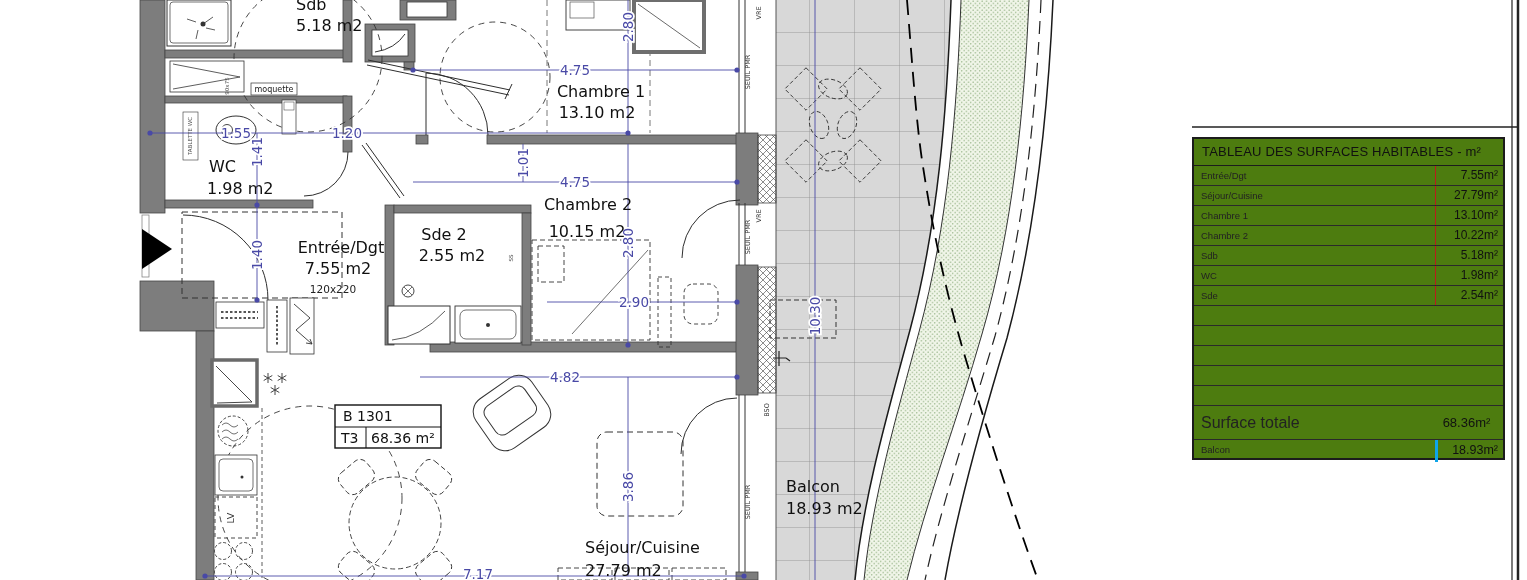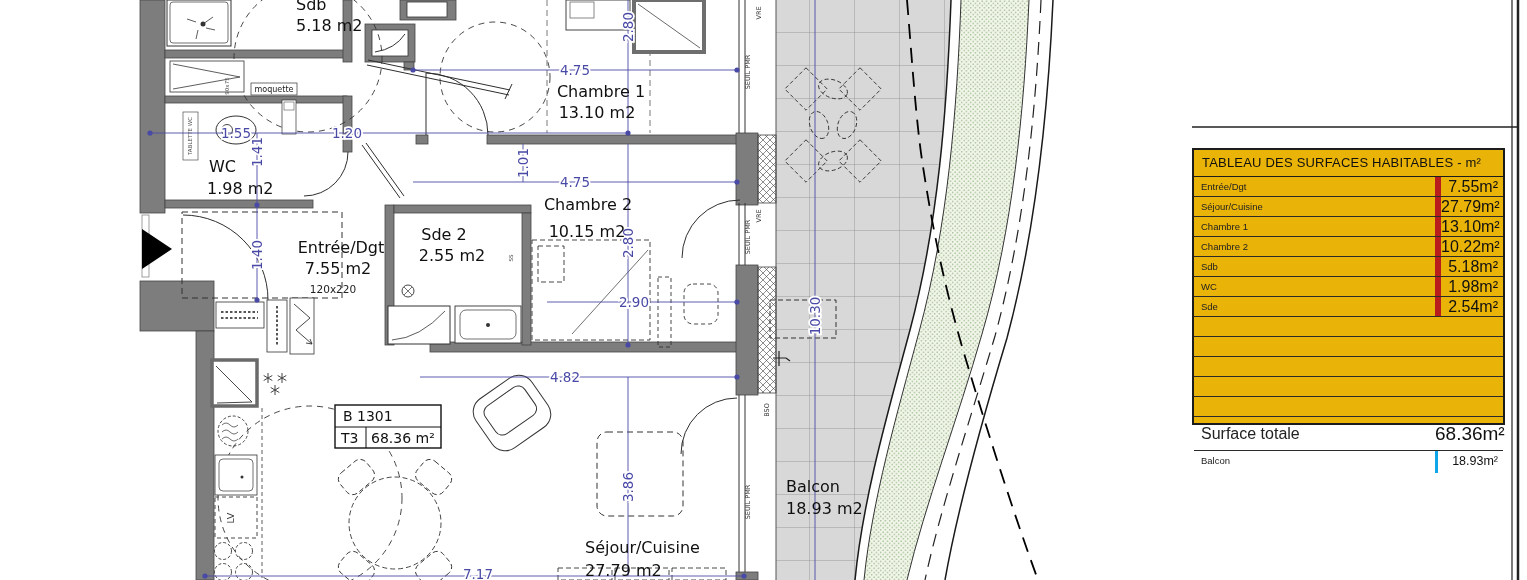--- a/index.html
+++ b/index.html
@@ -8,33 +8,33 @@
   #plan-svg{position:absolute;left:0;top:0;}
   text{font-family:"DejaVu Sans",sans-serif;}
   .roomname{font-size:16px;fill:#101010;}
   .roomarea{font-size:16px;fill:#101010;}
   .small-note{font-size:10.5px;fill:#222;}
   .dim{font-size:13.5px;fill:#4949a6;stroke:#ffffff;stroke-width:3.5;paint-order:stroke;}
   .wlabel{font-size:6.5px;fill:#333;}
   .tinylabel{font-size:5.5px;fill:#555;}
   .unittxt{font-size:14px;fill:#111;}
   
-  #surface-table{position:absolute;left:1192px;top:148px;width:313px;height:277px;
-    border:2px solid #1c1c1c;background:#eab308;box-sizing:border-box;
+  #surface-table{position:absolute;left:1192px;top:137px;width:313px;height:323px;
+    border:2px solid #1c1c1c;background:#4d7c0f;box-sizing:border-box;
     font-family:"Liberation Sans","DejaVu Sans",sans-serif;color:#111;}
   .st-title{height:27px;line-height:26px;font-size:13px;letter-spacing:.2px;
     padding-left:8px;border-bottom:1px solid #1c1c1c;white-space:nowrap;box-sizing:border-box;}
   .st-row{display:flex;height:20px;border-bottom:1px solid #2a2a2a;box-sizing:border-box;}
   .st-label{flex:1;font-size:9.5px;line-height:19px;padding-left:7px;color:#222;}
-  .st-value{width:68px;border-left:6px solid #b91c1c;font-size:16px;line-height:19px;
+  .st-value{width:68px;border-left:1px solid #b91c1c;font-size:12px;line-height:19px;
     text-align:right;padding-right:5px;box-sizing:border-box;}
   .st-empty{height:20px;border-bottom:1px solid #2a2a2a;box-sizing:border-box;}
   .st-total{display:flex;height:34px;border-bottom:1px solid #2a2a2a;box-sizing:border-box;}
   .st-total .st-label{font-size:16px;line-height:33px;}
-  .st-total .st-value{font-size:19px;line-height:33px;border-left:none;}
+  .st-total .st-value{font-size:13px;line-height:33px;border-left:none;text-align:center;}
   .st-balcon{display:flex;height:22px;box-sizing:border-box;}
   .st-balcon .st-value{border-left:3px solid #0ea5e9;font-size:12.5px;line-height:21px;}
 </style>
 </head>
 <body>
 
 <div id="stage">
 
 <svg id="plan-svg" width="1527" height="580" viewBox="0 0 1527 580">
   <defs>

